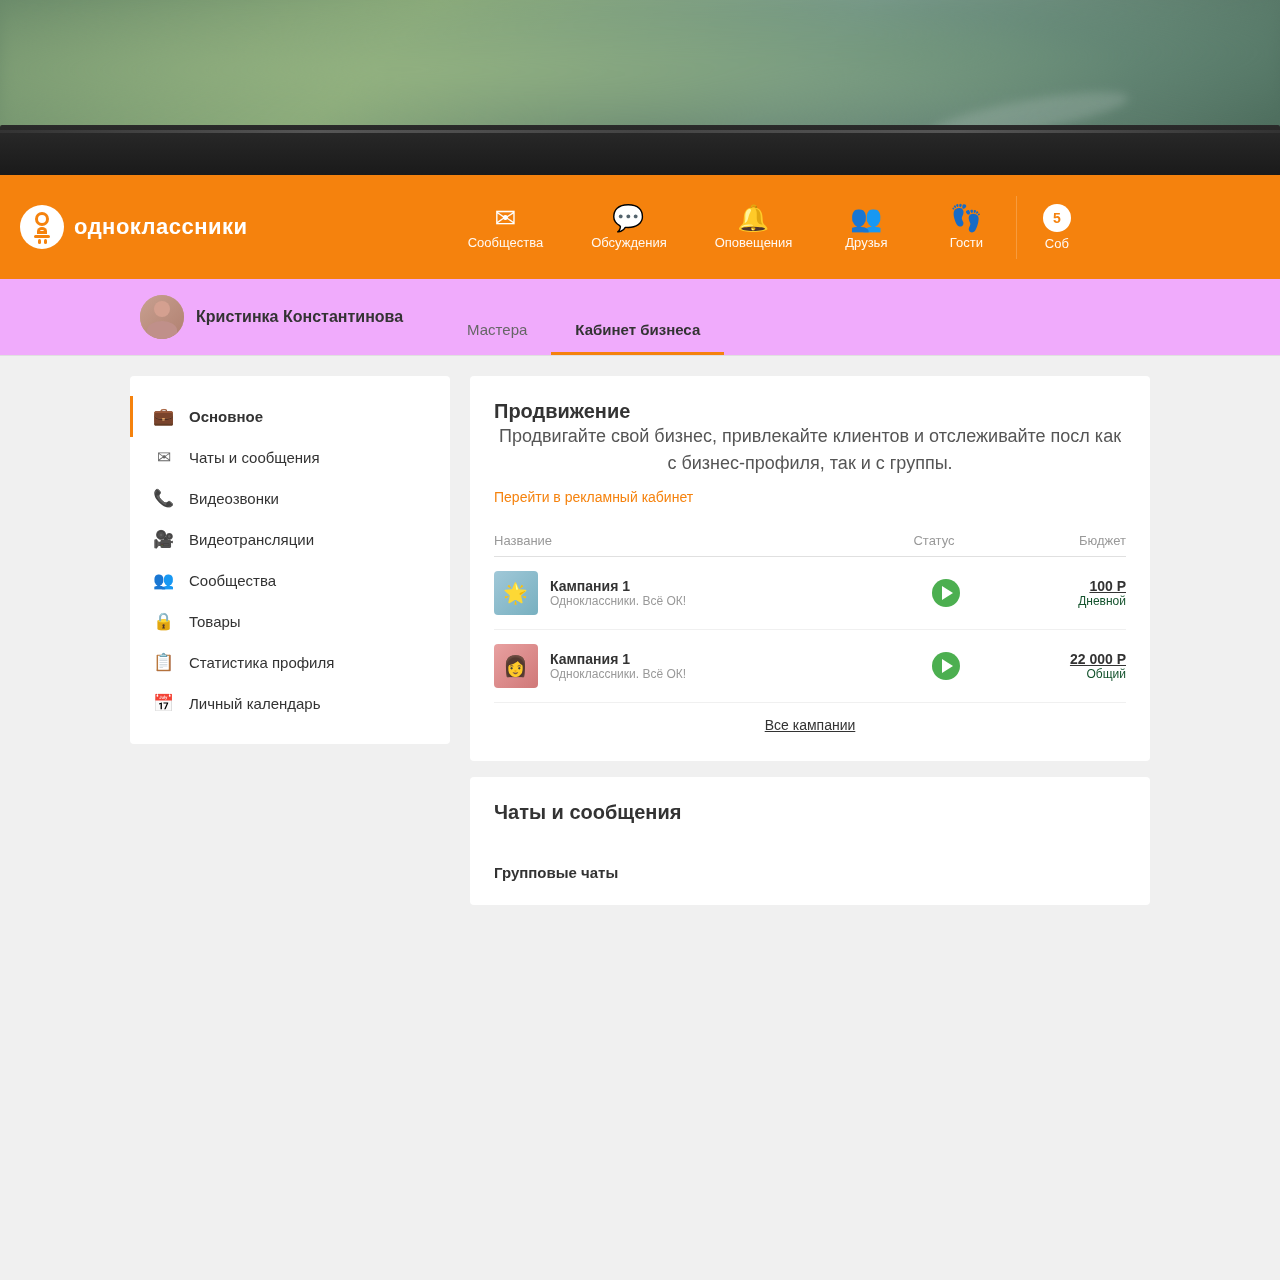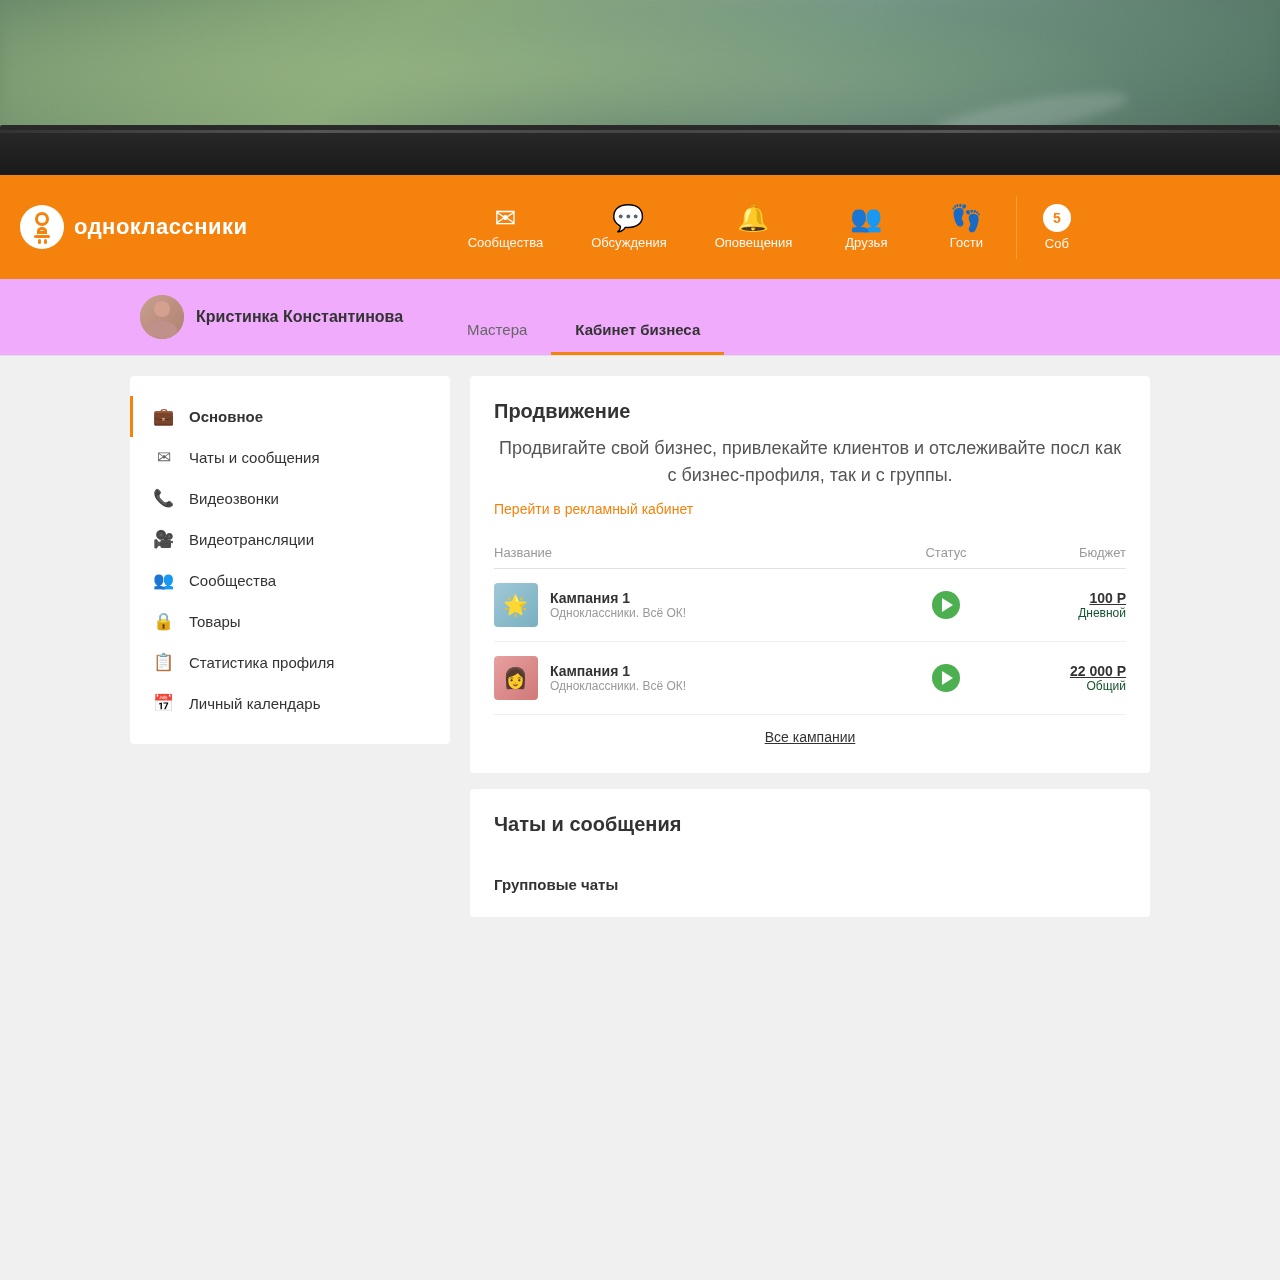--- a/index.html
+++ b/index.html
@@ -333,21 +333,20 @@
     
     .card {
       background: white;
       border-radius: 4px;
       padding: 24px;
     }
     .card-title {
       font-size: 20px;
       font-weight: bold;
       color: #333;
-      margin-bottom: 12px;
     }
     .card-desc {
       font-size: 18px;
       color: #555;
       line-height: 1.5;
       margin-bottom: 12px;
       text-align: center;
     }
     .card-link {
       color: #f5820d;
@@ -357,20 +356,21 @@
       margin-bottom: 20px;
       display: block;
     }
 
     
     .table-header {
       display: flex;
       padding: 8px 0;
       border-bottom: 1px solid #e0e0e0;
       margin-bottom: 0;
+      gap: 12px;
     }
     .col-name { flex: 1; font-size: 13px; color: #999; }
     .col-status { width: 100px; text-align: center; font-size: 13px; color: #999; }
     .col-budget { width: 130px; text-align: right; font-size: 13px; color: #999; }
 
     .campaign-row {
       display: flex;
       align-items: center;
       padding: 14px 0;
       border-bottom: 1px solid #f0f0f0;

